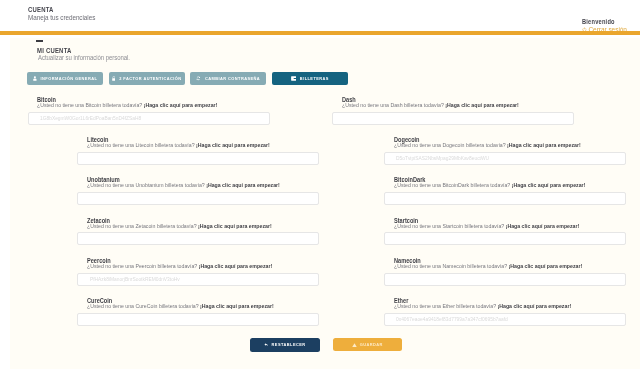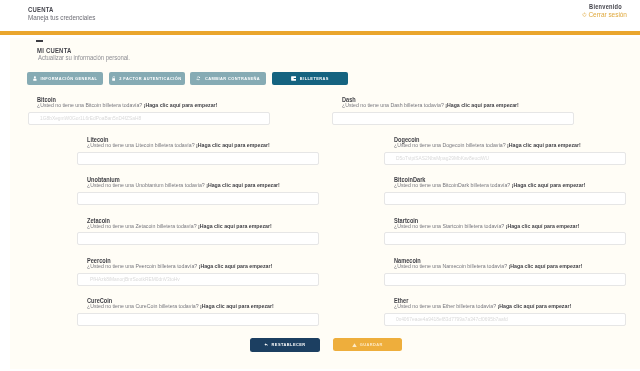--- a/index.html
+++ b/index.html
@@ -3,21 +3,21 @@
 <meta charset="utf-8">
 <title>Cuenta</title>
 <style>
   *{box-sizing:border-box;}
   html,body{margin:0;padding:0;}
   body{width:640px;height:371px;background:#ffffff;font-family:"Liberation Sans",sans-serif;overflow:hidden;position:relative;
         -webkit-font-smoothing:antialiased;text-rendering:optimizeLegibility;}
 
   .topbar{position:absolute;left:0;top:0;width:640px;height:31px;background:#fff;}
   .tb-left{position:absolute;left:28px;top:4.6px;}
-  .tb-right{position:absolute;left:582px;top:2px;text-align:center;}
+  .tb-right{position:absolute;left:582px;top:17px;text-align:left;}
   .tb-title{font-size:6.6px;font-weight:700;color:#45454d;letter-spacing:.25px;line-height:9px;
             transform:scaleX(.90);transform-origin:left center;}
   .tb-sub{font-size:6.9px;color:#6e6e76;line-height:8px;letter-spacing:-.05px;
           transform:scaleX(.92);transform-origin:left center;margin-top:0px;}
   .tb-right .tb-title{font-size:6.3px;}
   .logout{color:#dfa83c;font-size:7.7px;display:flex;align-items:center;justify-content:flex-start;gap:1.4px;letter-spacing:-.05px;}
   .logout>span:last-child{transform:scaleX(.92);transform-origin:left center;}
 
   .orange{position:absolute;left:0;top:31px;width:640px;height:4px;background:#eaa62d;}
 

